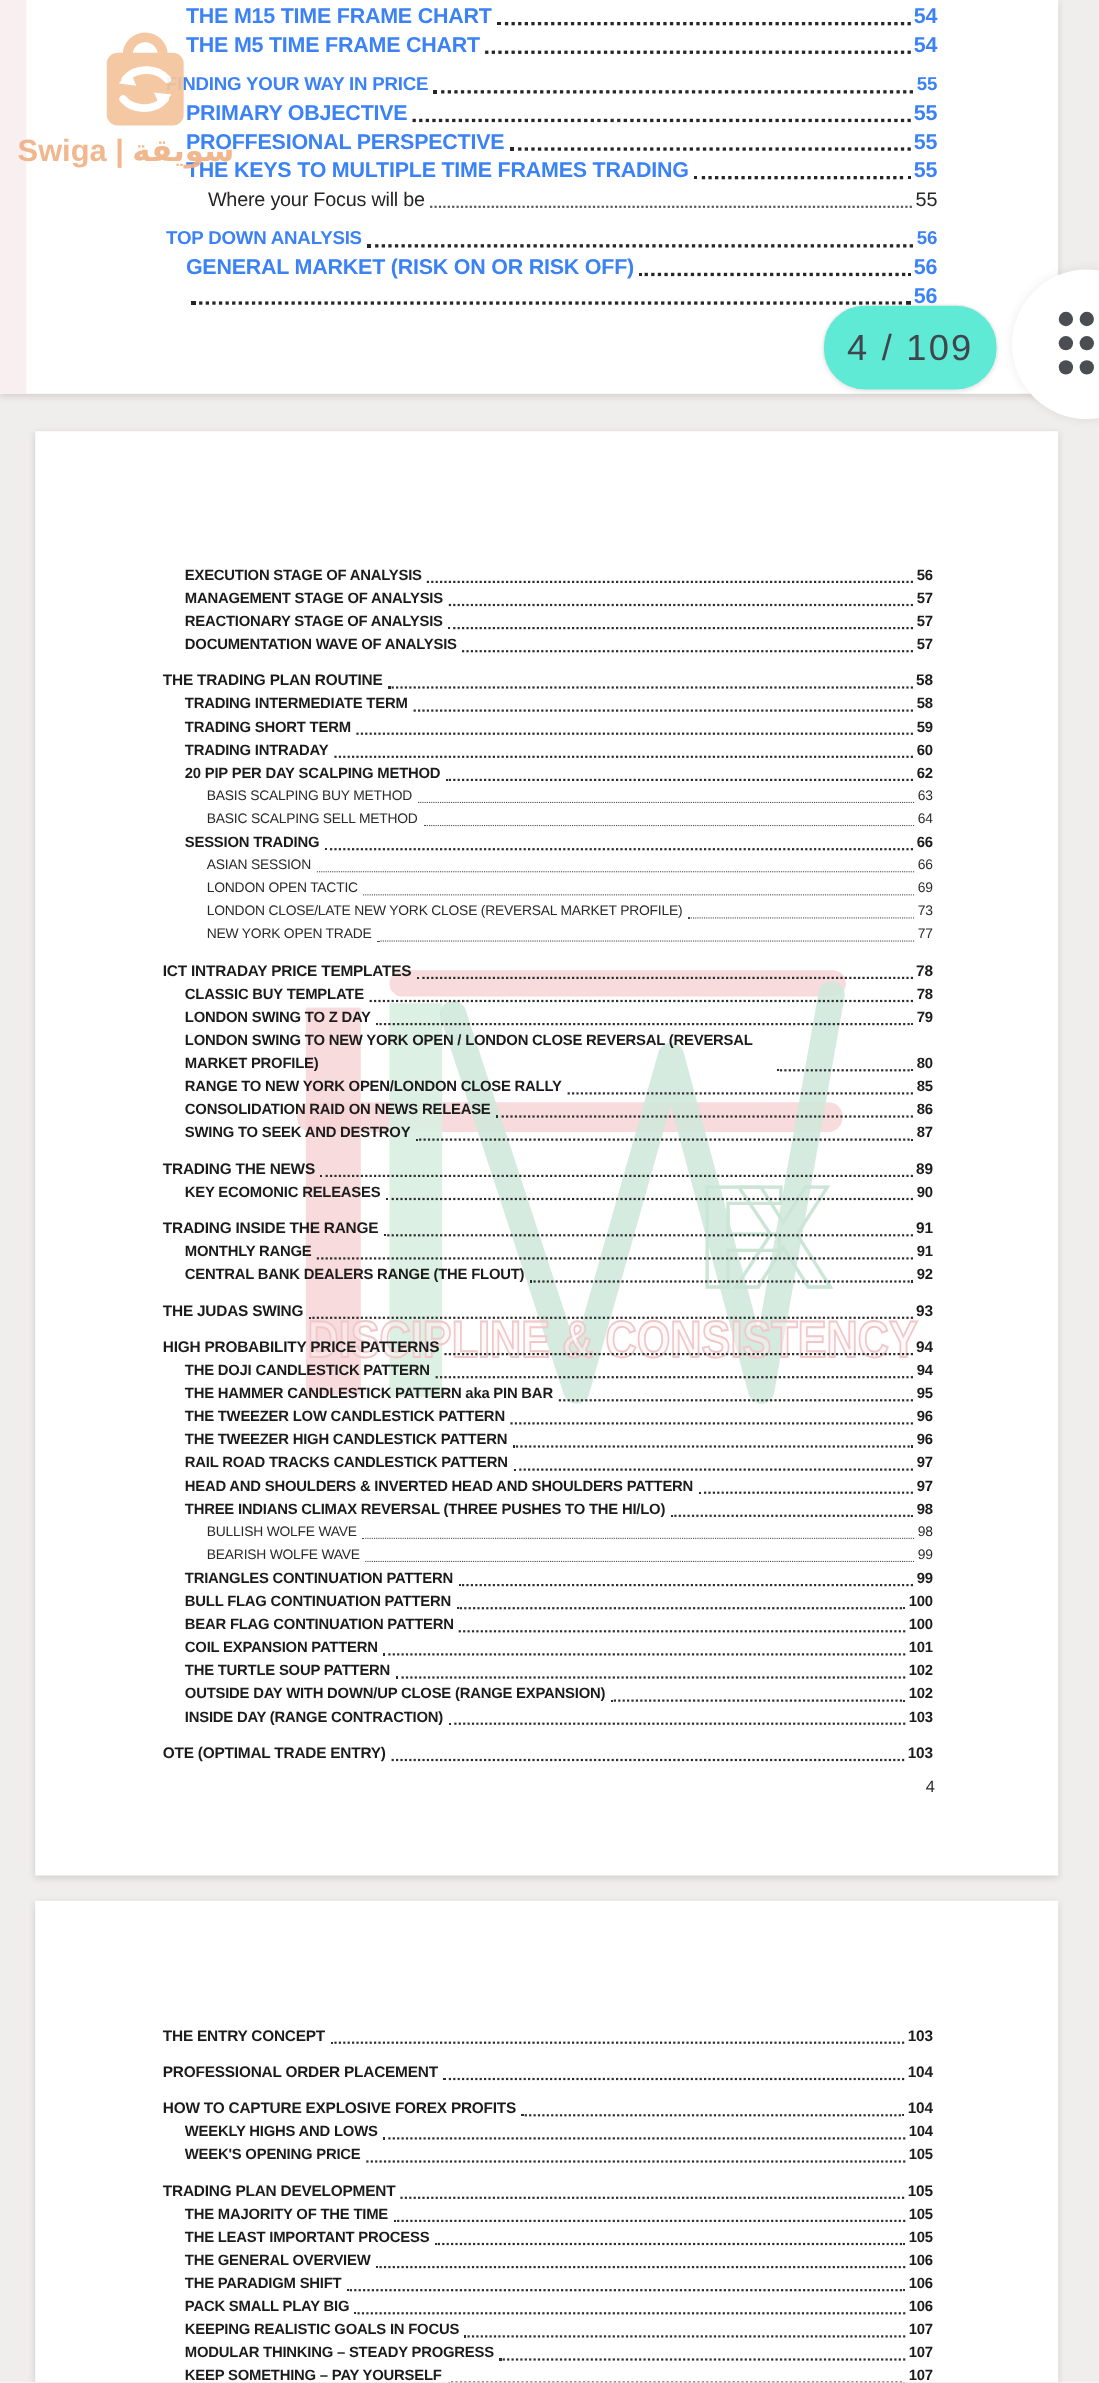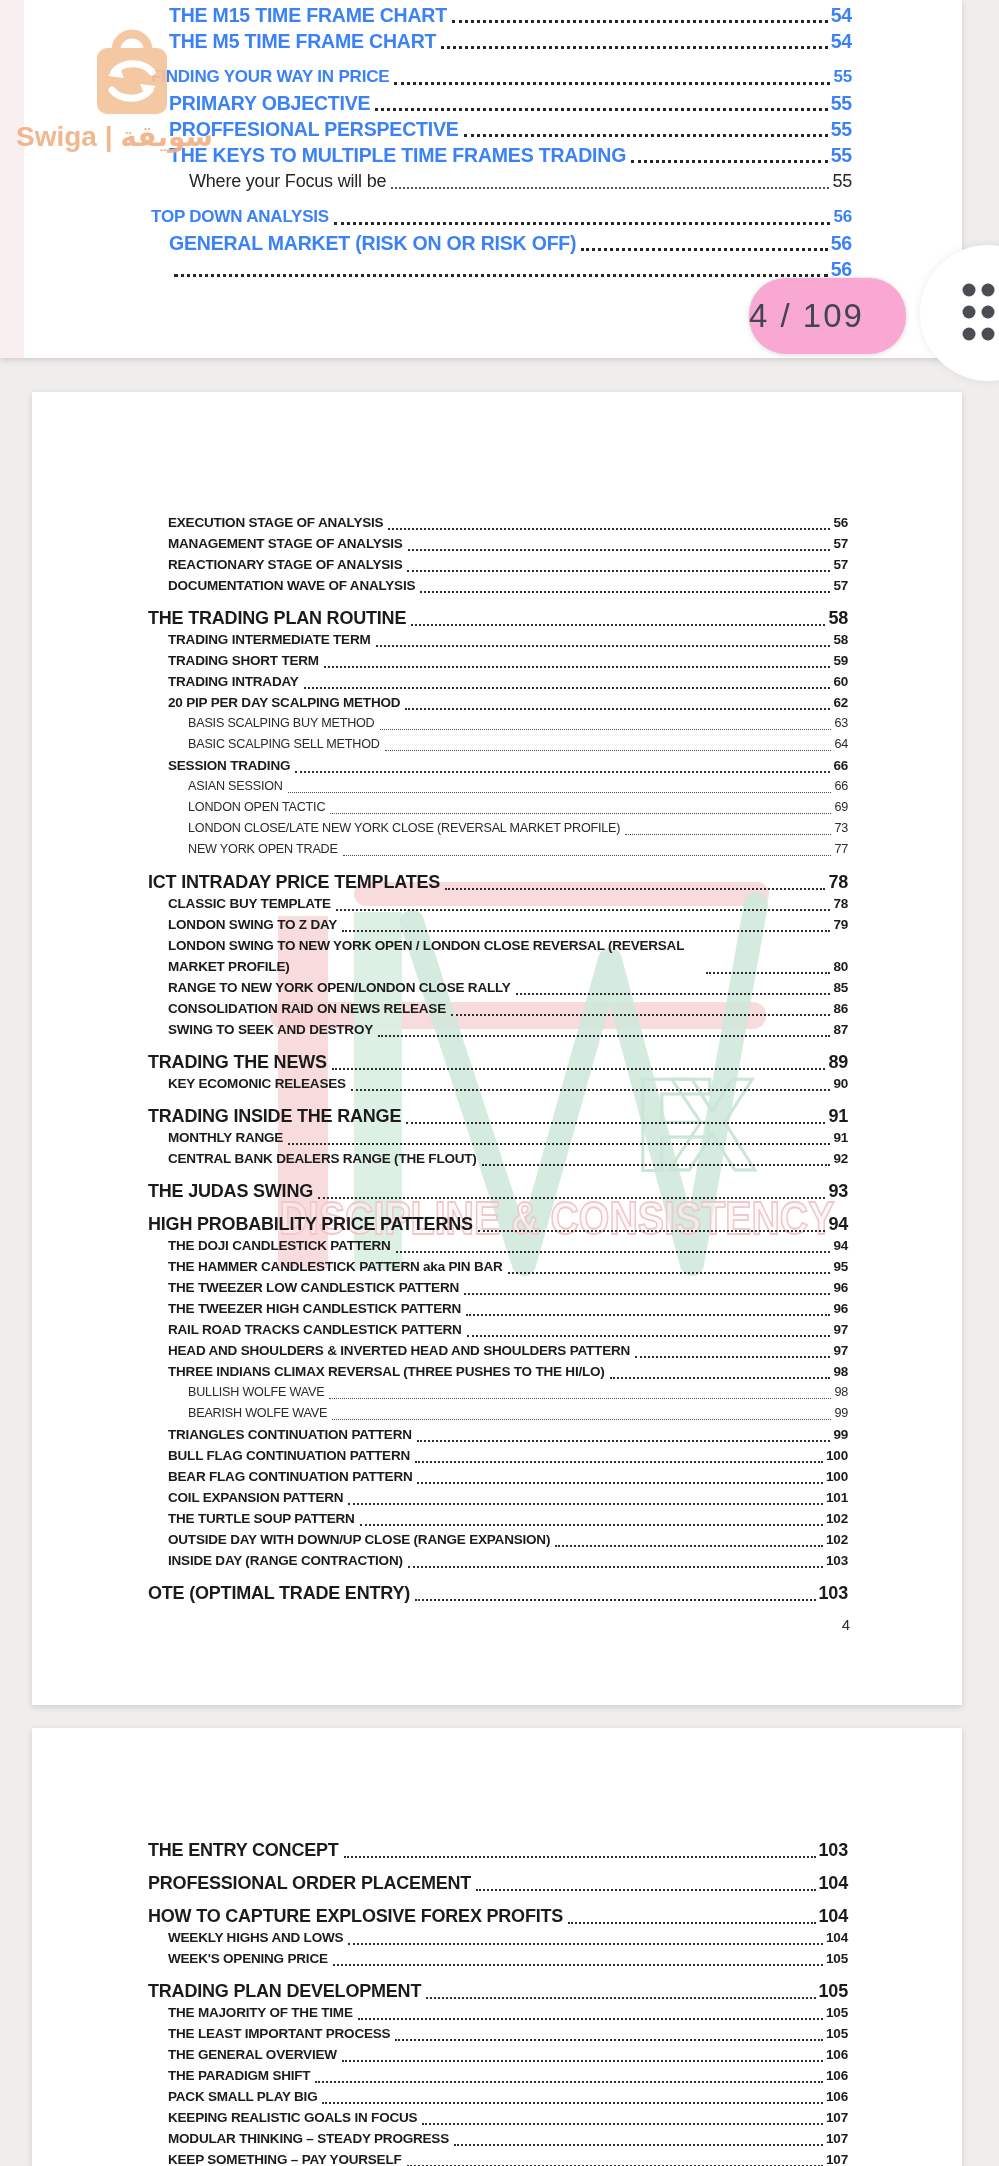--- a/index.html
+++ b/index.html
@@ -16,21 +16,21 @@
   .toc{position:relative;z-index:2;}
   .toc .row{display:flex;align-items:flex-end;letter-spacing:-0.2px;color:#1b1b1b;}
   .toc .lbl{flex:0 1 auto;}
   .toc .leader{flex:1 1 auto;min-width:18px;border-bottom:2px dotted #2d2d2d;margin:0 3px 3px 5px;}
   .toc .pg{flex:0 0 auto;white-space:nowrap;}
 
   
   .toc-main{padding:120px 114px 0 116px;}
   #page-bottom .toc-main{padding-top:112px;}
   .toc-main .row{line-height:21px;font-size:13.5px;font-weight:700;}
-  .toc-main .row.lvl1{font-size:18px;}
+  .toc-main .row.lvl1{font-size:14px;}
   .toc-main .row.lvl2{padding-left:20px;}
   .toc-main .row.lvl3{padding-left:40px;font-size:12.6px;font-weight:400;color:#2a2a2a;}
   .toc-main .row.lvl3 .leader{border-bottom:1.5px dotted #4a4a4a;margin-bottom:4px;}
   .toc-main .row.gap{margin-top:12px;}
   .toc-main .row.wrap .lbl{max-width:533px;}
 
   
   .toc-top{padding:2px 110px 0 151px;}
   .toc-top .row{line-height:26px;font-size:19.5px;font-weight:700;color:#3b82f6;}
   .toc-top .row.lvl1{font-size:17px;}
@@ -40,23 +40,23 @@
   .toc-top .row.lvl3 .leader{border-bottom:2.5px dotted #555;}
   .toc-top .row.gap{margin-top:10px;}
 
   
   .page-footer{position:absolute;right:112px;top:1224px;font-size:15px;color:#2c2c2c;z-index:2;}
 
   
   .watermark{position:absolute;inset:0;z-index:1;pointer-events:none;}
 
   
-  #page-pill{position:absolute;left:748px;top:277px;width:157px;height:76px;background:#f9a8d4;
+  #page-pill{position:absolute;left:748px;top:277px;width:157px;height:76px;background:#5eead4;
     border:1px solid #ececec;border-radius:38px;box-shadow:0 1px 4px rgba(0,0,0,.10);
-    display:flex;align-items:center;justify-content:flex-start;z-index:5;}
+    display:flex;align-items:center;justify-content:center;z-index:5;}
   #page-pill span{font-size:33px;color:#40464d;letter-spacing:2px;}
 
   #menu-button{position:absolute;left:920px;top:245px;width:136px;height:136px;background:#fff;
     border-radius:50%;box-shadow:0 0 10px rgba(0,0,0,.08);z-index:5;}
   #menu-button svg{position:absolute;left:0;top:0;}
 
   
   #brand-overlay{position:absolute;left:0;top:28px;width:190px;height:135px;z-index:6;opacity:.92;pointer-events:none;padding-left:44px;}
   #brand-overlay .brand-text{position:absolute;left:16px;top:92px;font-size:28px;font-weight:700;color:#f0b185;white-space:nowrap;}
 </style>

